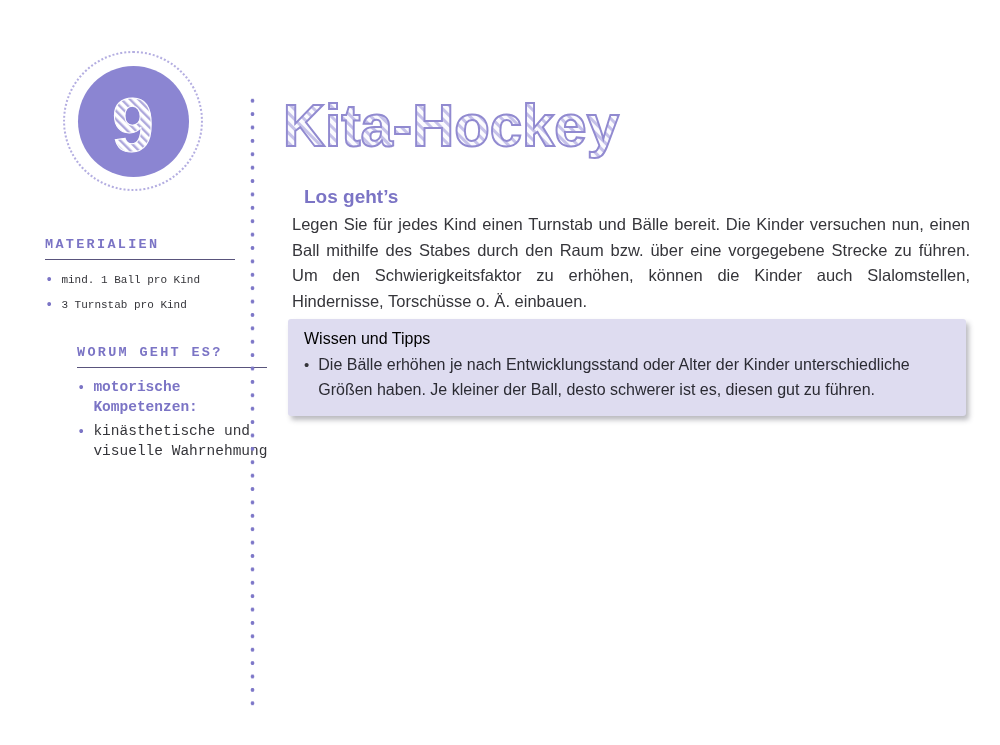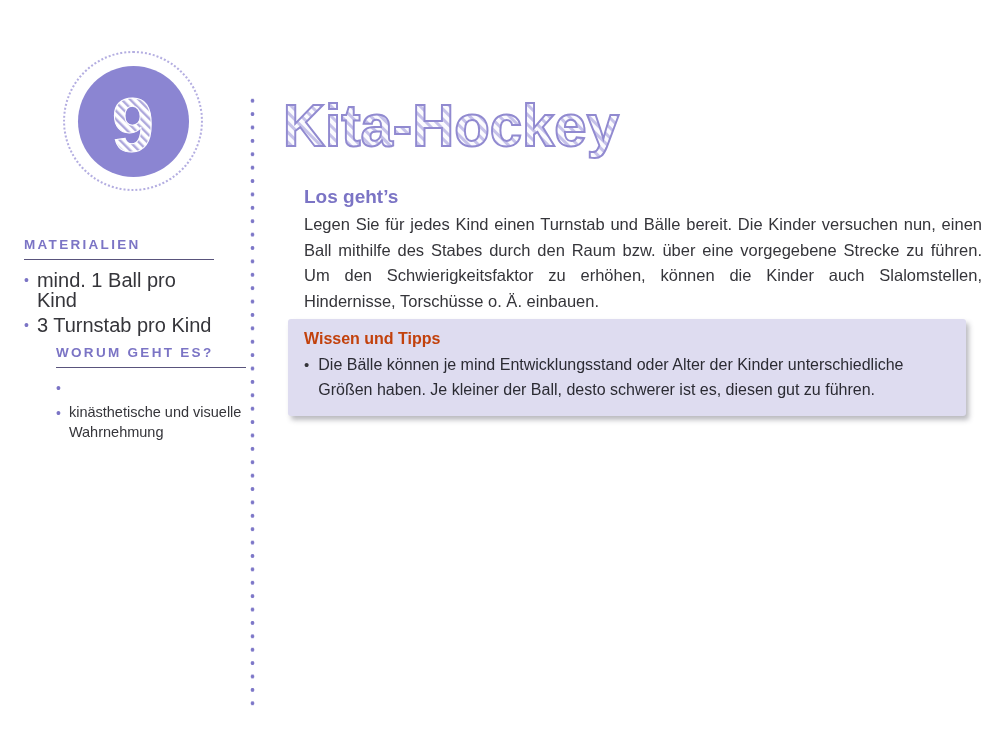--- a/index.html
+++ b/index.html
@@ -23,21 +23,21 @@
     display: flex; align-items: center; justify-content: center;
   }
   .badge-circle {
     width: 111px; height: 111px;
     border-radius: 50%;
     background: #8b85d2;
     display: flex; align-items: center; justify-content: center;
   }
 
   
-  .side-block { position: absolute; left: 24px; width: 196px; }
+  .side-block { position: absolute; left: 45px; width: 196px; font-family: Liberation Mono, monospace; }
   .side-block.materials { top: 237px; }
   .side-block.about { top: 345px; margin-left: 32px; }
   .side-heading {
     font-size: 13.5px;
     font-weight: bold;
     letter-spacing: 2.3px;
     color: #7b74c5;
   }
   .side-rule {
     margin-top: 7px;
@@ -47,21 +47,21 @@
   .side-list { list-style: none; margin-top: 10px; }
   .side-item { display: flex; margin-bottom: 5px; }
   .side-item .bullet {
     color: #7b74c5;
     font-size: 14px;
     line-height: 20px;
     margin-right: 8px;
     flex: 0 0 auto;
   }
   .side-item .item-text {
-    font-size: 20px;
+    font-size: 11px;
     line-height: 20px;
     color: #35353a;
   }
   .side-item .item-label {
     display: block;
     font-size: 14.5px;
     line-height: 19.5px;
     font-weight: bold;
     color: #7b74c5;
   }
@@ -88,42 +88,42 @@
   .lead-heading {
     position: absolute;
     left: 288px; top: 186px;
     font-size: 19px;
     font-weight: bold;
     color: #7b74c5;
     margin-left: 16px;
   }
   .lead-text {
     position: absolute;
-    left: 304px; top: 212px;
+    left: 292px; top: 212px;
     width: 678px;
     font-size: 16.5px;
     line-height: 25.5px;
     color: #35353a;
     text-align: justify;
   }
 
   
   .tips-box {
     position: absolute;
     left: 288px; top: 319px;
     width: 678px;
     background: #dedcf0;
     border-radius: 3px;
     box-shadow: 3px 4px 5px rgba(105,105,115,0.45);
     padding: 11px 16px 14px 16px;
   }
   .tips-title {
     font-size: 16px;
-    font-weight: bold;
-    color: #c2410c;
+    font-weight: normal;
+    color: #000000;
     margin-bottom: 4px;
   }
   .tips-item { display: flex; }
   .tips-item .bullet {
     color: #35353a;
     font-size: 15px;
     line-height: 25px;
     margin-right: 9px;
     flex: 0 0 auto;
   }
@@ -167,20 +167,21 @@
     </ul>
   </div>
 
   <div class="side-block about">
     <div class="side-heading">WORUM GEHT ES?</div>
     <div class="side-rule"></div>
     <ul class="side-list">
       <li class="side-item">
         <span class="bullet">•</span>
         <span>
+          <span class="item-label">motorische Kompetenzen:</span>
         </span>
       </li>
       <li class="side-item">
         <span class="bullet">•</span>
         <span>
           <span class="item-detail">kinästhetische und visuelle Wahrnehmung</span>
         </span>
       </li>
     </ul>
   </div>
@@ -197,17 +198,17 @@
     <text x="2" y="58" font-family="Liberation Sans, sans-serif" font-size="60" font-weight="bold" textLength="336" lengthAdjust="spacingAndGlyphs" fill="url(#hatchTitle)" stroke="#918ad0" stroke-width="2">Kita-Hockey</text>
   </svg>
 
   <div class="lead-heading">Los geht’s</div>
   <p class="lead-text">Legen Sie für jedes Kind einen Turnstab und Bälle bereit. Die Kinder versuchen nun, einen Ball mithilfe des Stabes durch den Raum bzw. über eine vorgegebene Strecke zu führen. Um den Schwierigkeitsfaktor zu erhöhen, können die Kinder auch Slalomstellen, Hindernisse, Torschüsse o. Ä. einbauen.</p>
 
   <div class="tips-box">
     <div class="tips-title">Wissen und Tipps</div>
     <div class="tips-item">
       <span class="bullet">•</span>
-      <span class="item-text">Die Bälle können je mind Entwicklungsstand oder Alter der Kinder unterschiedliche Größen haben. Je kleiner der Ball, desto schwerer ist es, diesen gut zu führen.</span>
+      <span class="item-text">Die Bälle erhöhen je nach Entwicklungsstand oder Alter der Kinder unterschiedliche Größen haben. Je kleiner der Ball, desto schwerer ist es, diesen gut zu führen.</span>
     </div>
   </div>
 
 </div>
 
 </body></html>

